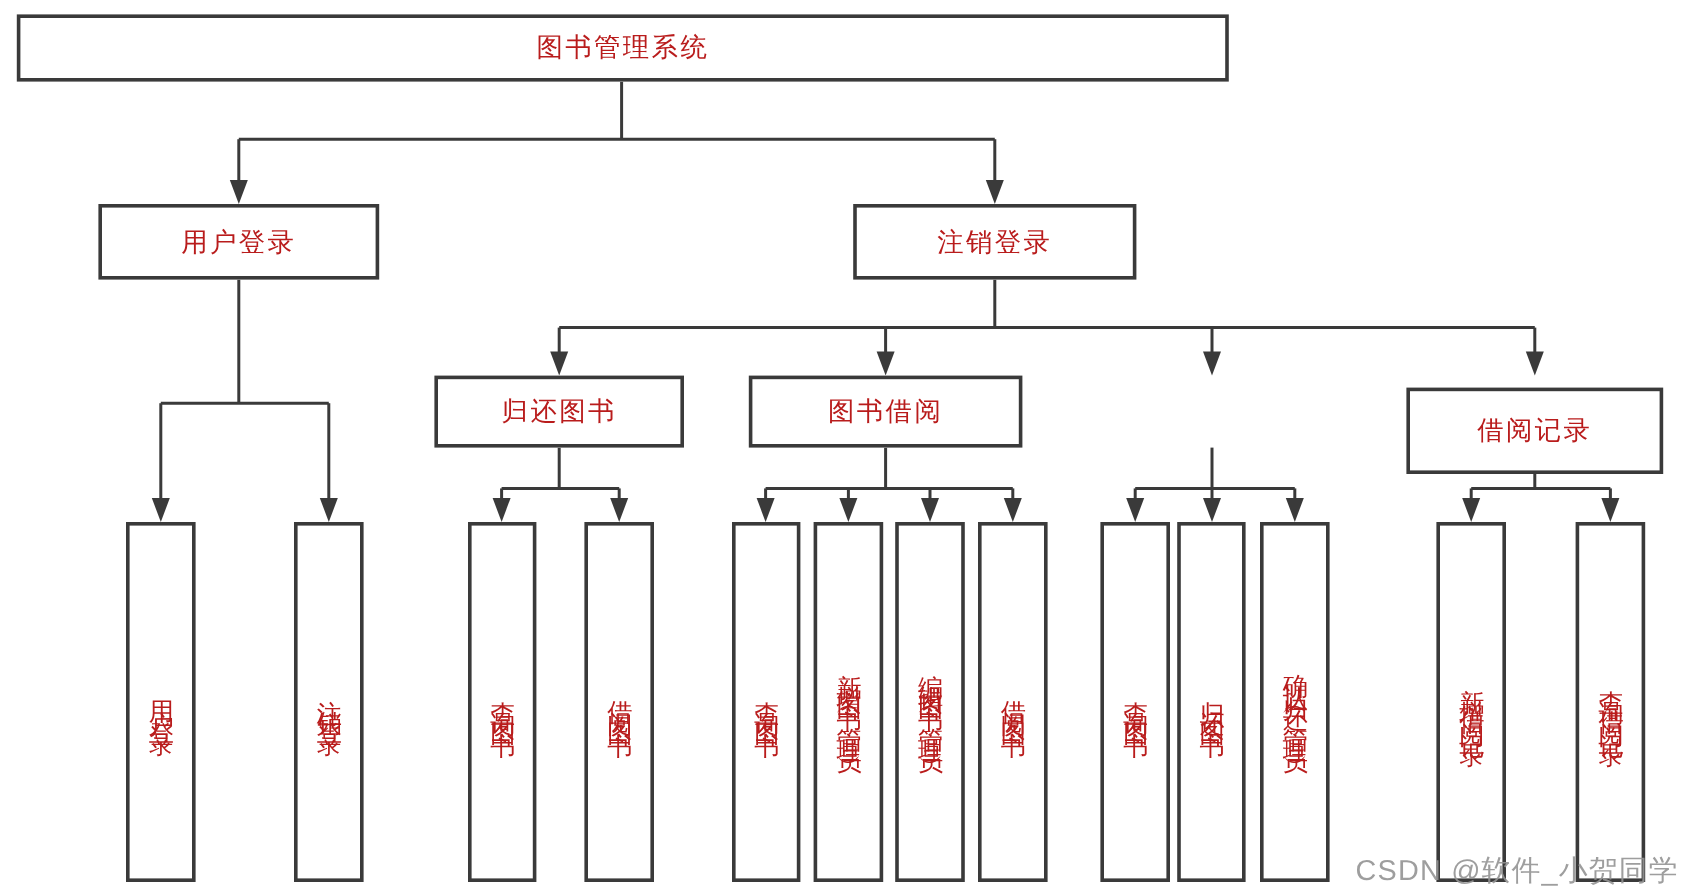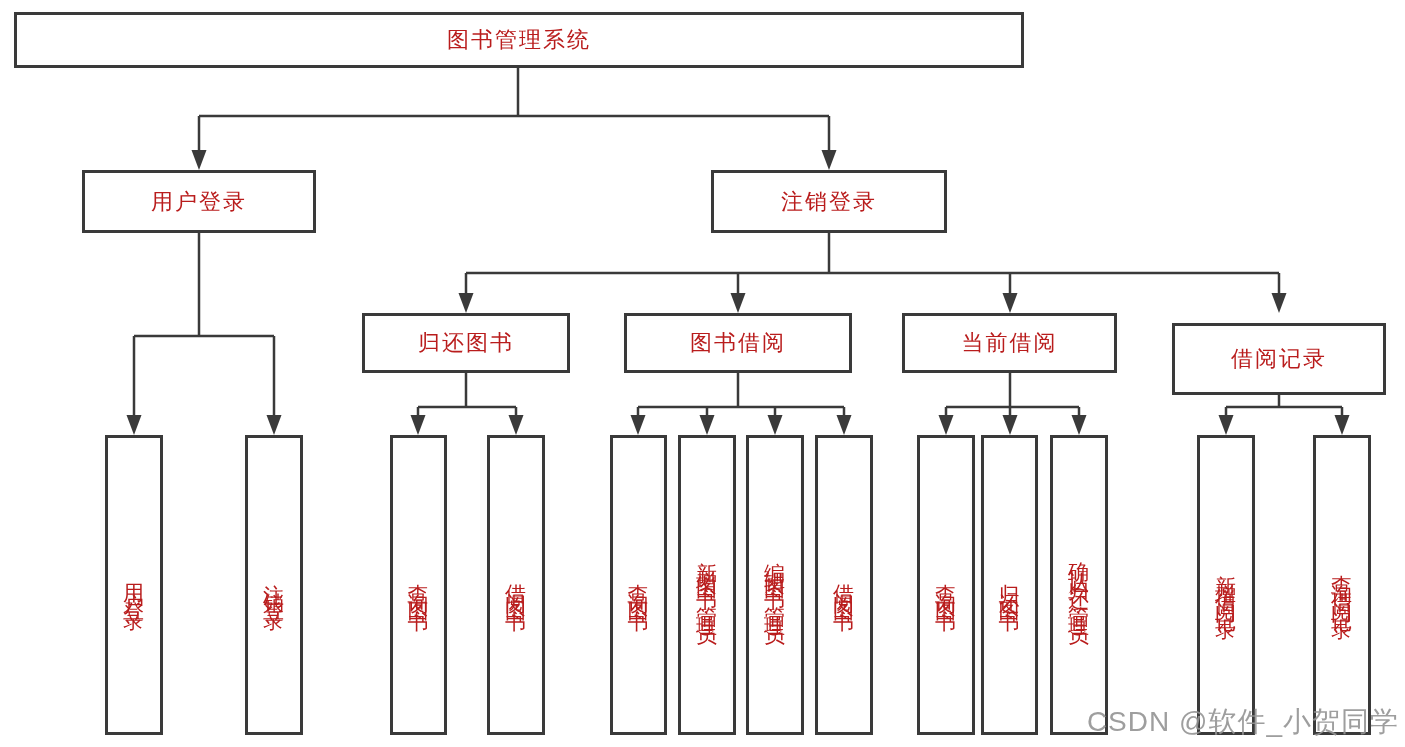--- a/index.html
+++ b/index.html
@@ -39,21 +39,21 @@
   .node.v span {
     writing-mode: vertical-rl;
     text-orientation: mixed;
     letter-spacing: 9px;
     line-height: 1;
   }
   .watermark {
     position: absolute;
     right: 6px;
     bottom: 6px;
-    font-size: 28px;
+    font-size: 24px;
     color: rgba(148,148,148,0.9);
     letter-spacing: 1px;
     z-index: 5;
     white-space: nowrap;
   }
 </style>
 </head>
 <body>
 
 <div id="canvas">
@@ -134,21 +134,20 @@
     </g>
   </svg>
 
   <div class="node h" style="left:14px; top:12px; width:1010px; height:56px;">图书管理系统</div>
 
   <div class="node h" style="left:82px; top:170px; width:234px; height:63px;">用户登录</div>
   <div class="node h" style="left:711px; top:170px; width:236px; height:63px;">注销登录</div>
 
   <div class="node h" style="left:362px; top:313px; width:208px; height:60px;">归还图书</div>
   <div class="node h" style="left:624px; top:313px; width:228px; height:60px;">图书借阅</div>
-  <div class="node h" style="left:902px; top:313px; width:215px; height:60px;">当前借阅</div>
   <div class="node h" style="left:1172px; top:323px; width:214px; height:72px;">借阅记录</div>
 
   <div class="node v" style="left:105px; top:435px; width:58px; height:300px;">
     <span>用户登录</span>
   </div>
   <div class="node v" style="left:245px; top:435px; width:58px; height:300px;">
     <span>注销登录</span>
   </div>
   <div class="node v" style="left:390px; top:435px; width:57px; height:300px;">
     <span>查询图书</span>

